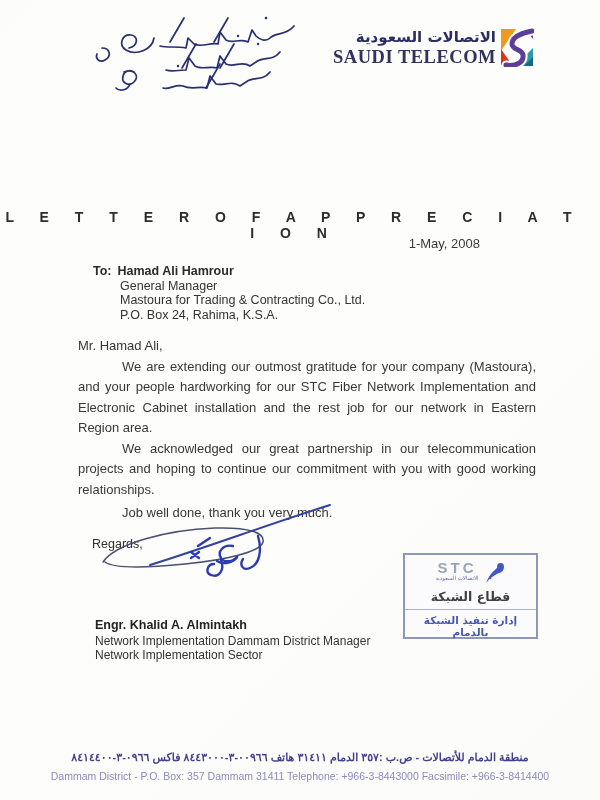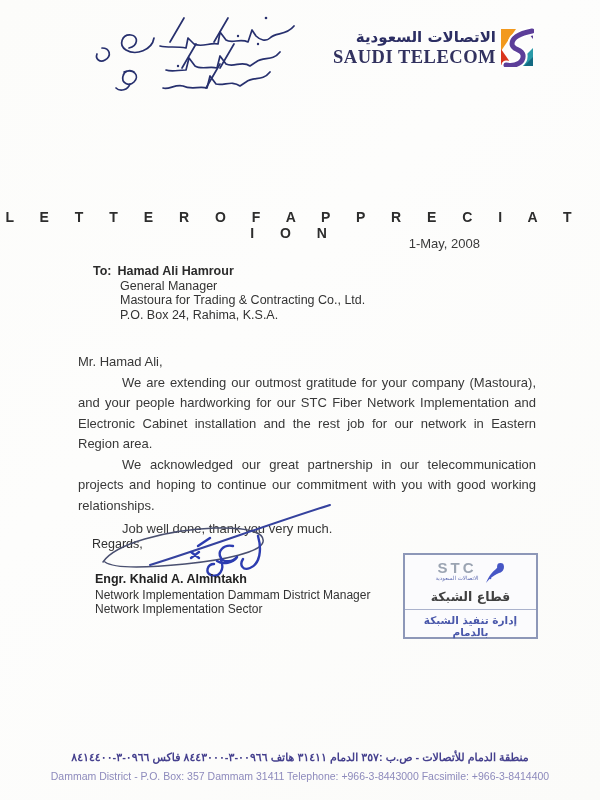--- a/index.html
+++ b/index.html
@@ -24,30 +24,30 @@
     font-size:14px; font-weight:bold; letter-spacing:5px; word-spacing:12px; color:#2d2d2d; }
   .letter-date { position:absolute; top:236px; right:120px; font-size:13px; color:#3a3a3a; }
 
   
   .recipient { position:absolute; left:93px; top:264px; font-size:12.5px; line-height:14.5px; color:#333; }
   .to-row .to-label { font-weight:bold; color:#2b2b2b; margin-right:6px; }
   .to-row .to-name { font-weight:bold; color:#2b2b2b; }
   .recipient-sub { margin-left:27px; }
 
   
-  .letter-body { position:absolute; left:78px; top:352px; width:458px; font-size:13px; line-height:20.5px; color:#383838; }
+  .letter-body { position:absolute; left:78px; top:336px; width:458px; font-size:13px; line-height:20.5px; color:#383838; }
   .letter-body p { text-align:justify; text-indent:44px; }
   .letter-body p.no-justify { text-align:left; }
   .letter-body p.gap { margin-top:3px; }
 
   
   .closing { position:absolute; left:92px; top:537px; font-size:12.5px; color:#2f2f2f; }
   .signature { position:absolute; left:95px; top:498px; }
   .signer { position:absolute; left:95px; top:572px; }
-  .signer-name { font-size:12.5px; font-weight:bold; color:#232323; margin-bottom:3px; }
+  .signer-name { font-size:12.5px; font-weight:bold; color:#232323; margin-bottom:3px;margin-top:46px; }
   .signer-title { font-size:12px; color:#333; line-height:13.5px; }
 
   
   .stamp { position:absolute; left:403px; top:553px; width:135px; height:86px;
     border:2px solid #8d97b8; border-radius:0; background:#fbfbfd; }
   .stamp-top { display:flex; justify-content:center; align-items:flex-start; gap:5px; padding-top:6px; }
   .stc-wrap { text-align:center; }
   .stc-text { font-size:15px; font-weight:bold; letter-spacing:3px; color:#9ba4b2; line-height:14px; }
   .stc-sub { font-family:"DejaVu Sans", sans-serif; font-size:5.5px; color:#6571b5; direction:rtl; }
   .stamp-mid { text-align:center; font-family:"DejaVu Sans", sans-serif; font-size:12.5px; font-weight:bold;

